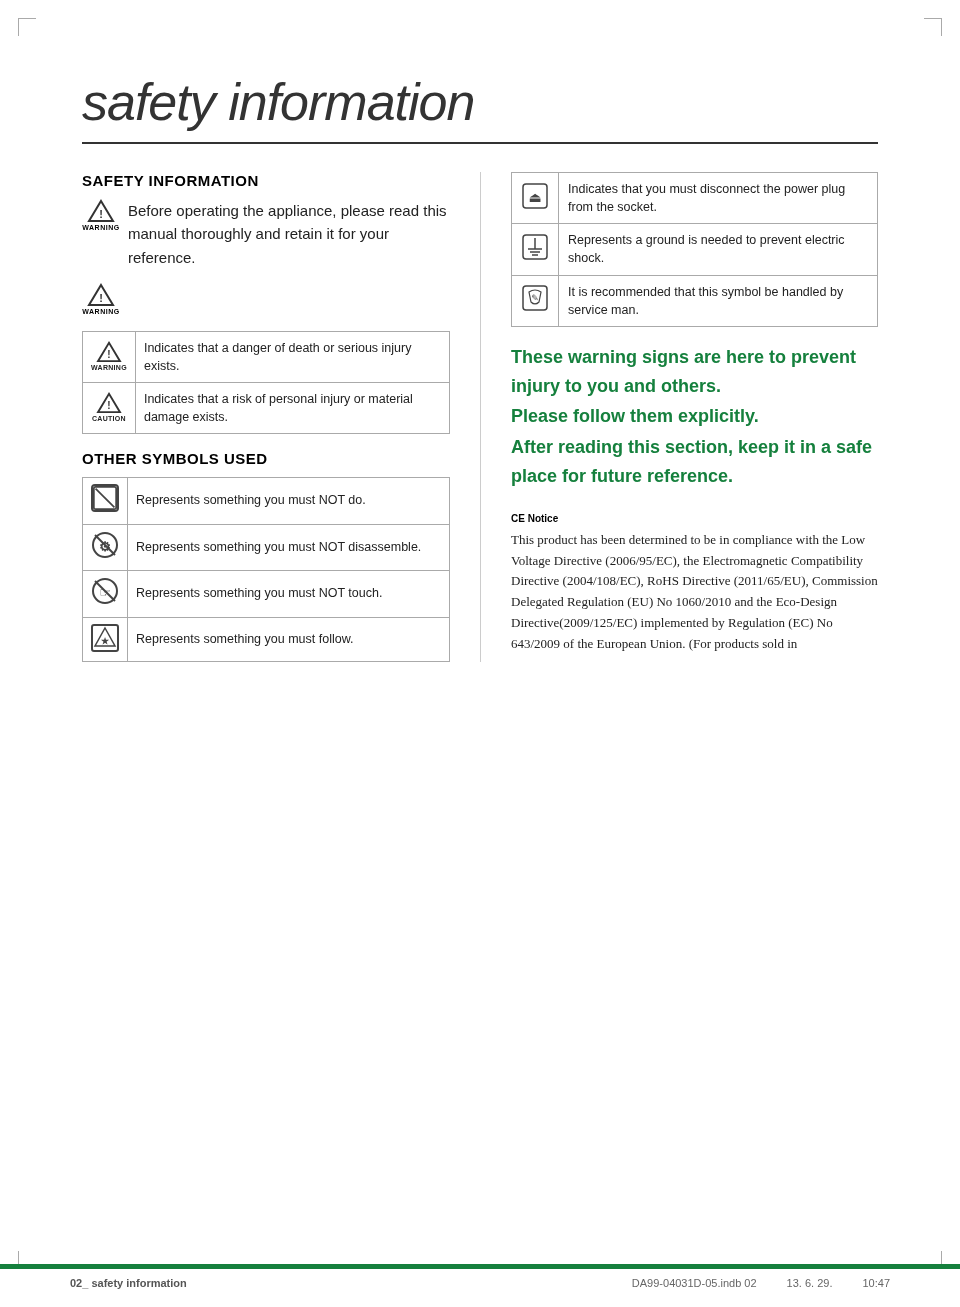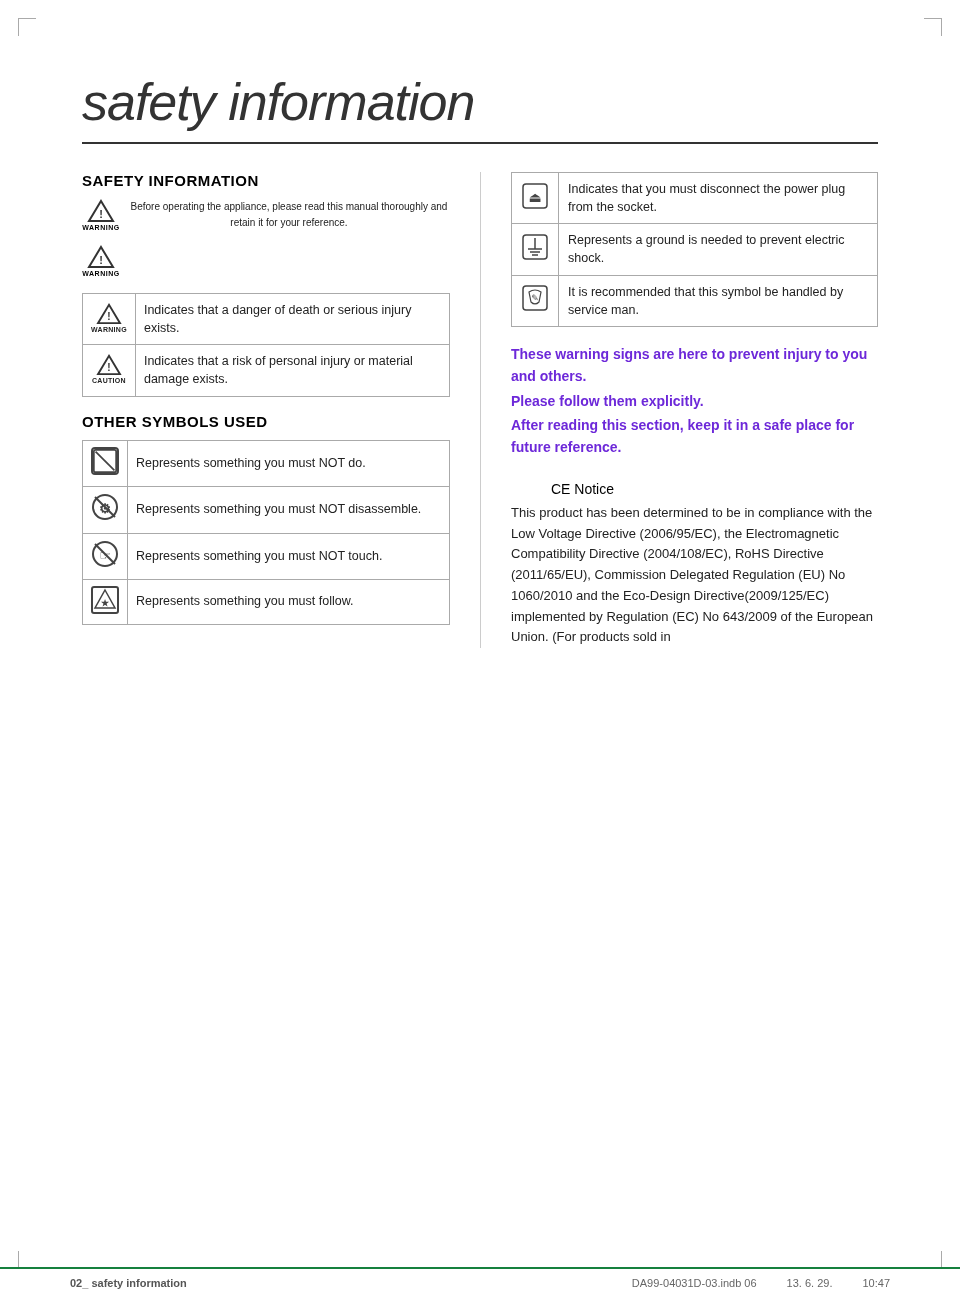--- a/index.html
+++ b/index.html
@@ -98,24 +98,23 @@
       height: 24px;
     }
     .warning-label {
       font-size: 7px;
       font-weight: bold;
       color: #000;
       letter-spacing: 0.5px;
       margin-top: 1px;
     }
     .safety-text {
-      font-size: 10px;
+      font-size: 15px;
       line-height: 1.55;
       color: #222;
-      text-align: center;
     }
 
     
     .symbols-section {
       margin-top: 16px;
     }
     .symbol-table {
       width: 100%;
       border-collapse: collapse;
       margin-top: 8px;
@@ -173,56 +172,56 @@
     }
     .right-symbol-table .icon-cell {
       width: 38px;
       text-align: center;
       vertical-align: middle;
     }
 
     
     .warning-bold-text {
       margin-top: 16px;
-      font-size: 14px;
+      font-size: 18px;
       line-height: 1.6;
-      color: #6d28d9;
+      color: #15803d;
     }
     .warning-bold-text p {
       font-weight: 700;
       margin-bottom: 2px;
     }
 
     
     .ce-notice {
       margin-top: 22px;
     }
     .ce-heading {
-      font-size: 14px;
-      font-weight: 400;
+      font-size: 10px;
+      font-weight: 700;
       margin-bottom: 6px;
       color: #000;
-      margin-left: 40px;
     }
     .ce-text {
       font-size: 13px;
       line-height: 1.6;
       color: #222;
+      font-family: Liberation Serif, serif;
     }
 
     
     .page-footer {
       position: absolute;
       bottom: 18px;
       left: 0;
       right: 0;
       display: flex;
       align-items: center;
       padding: 0 70px;
-      border-top: 2px solid #15803d;
+      border-top: 5px solid #15803d;
       padding-top: 8px;
     }
     .footer-left {
       font-size: 11px;
       color: #555;
       font-weight: 600;
     }
     .footer-right {
       margin-left: auto;
       display: flex;
@@ -425,19 +424,19 @@
 
       </div>
 
     </div>
 
   </div>
 
   <div class="page-footer">
     <span class="footer-left">02_ safety information</span>
     <div class="footer-right">
-      <span>DA99-04031D-03.indb  06</span>
+      <span>DA99-04031D-05.indb  02</span>
       <span>13. 6. 29.</span>
       <span>10:47</span>
     </div>
   </div>
 
 </div>
 
 </body></html>

